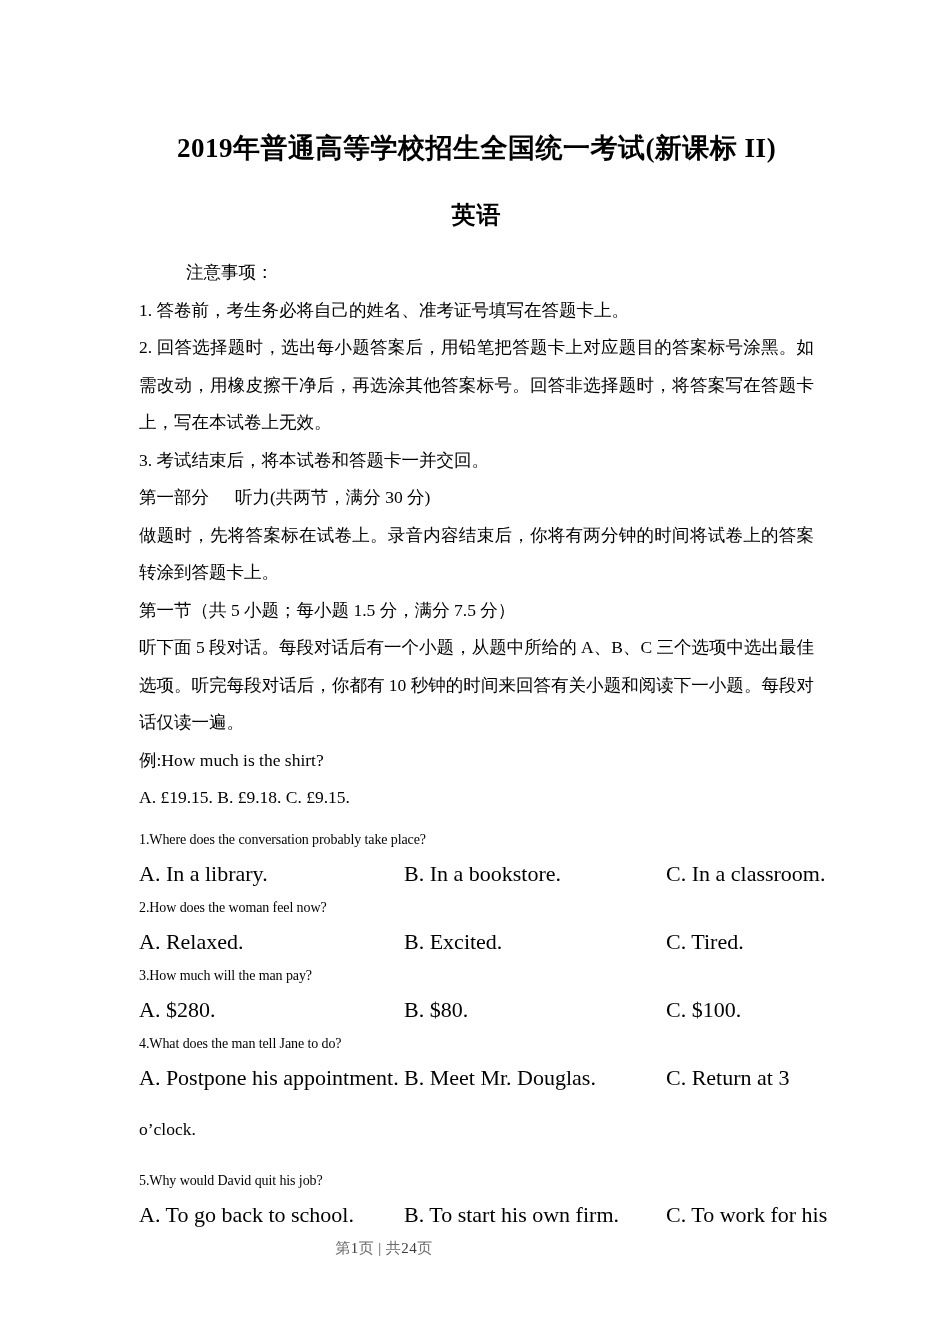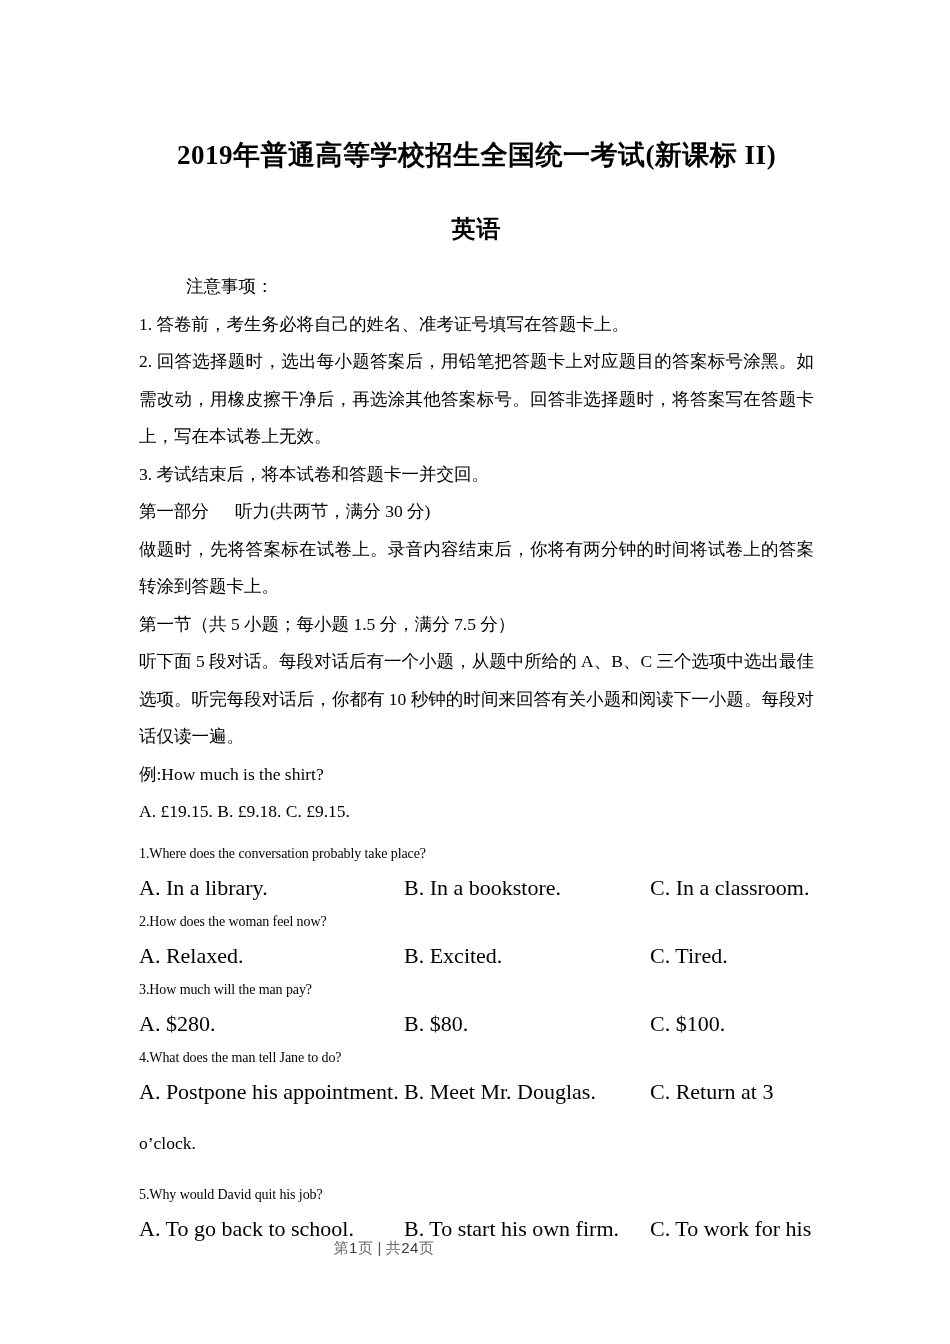--- a/index.html
+++ b/index.html
@@ -35,21 +35,21 @@
     width: 675px;
   }
 
   
   .doc-title {
     text-align: center;
     font-family: "Liberation Serif", "DejaVu Serif", serif;
     font-size: 27px;
     line-height: 34px;
     letter-spacing: 0.5px;
-    margin: 16px;
+    margin: 9px;
     padding-top: 122px;
     white-space: nowrap;
   }
   .doc-subtitle {
     text-align: center;
     font-family: Liberation Serif, serif;
     font-size: 24px;
     line-height: 30px;
     margin: 0;
     padding-top: 26px;
@@ -103,36 +103,36 @@
     font-size: 22px;
     font-family: "Liberation Serif", "DejaVu Serif", serif;
   }
   .opt {
     position: absolute;
     top: 0;
     white-space: nowrap;
   }
   .opt-a { left: 0px; }
   .opt-b { left: 265px; }
-  .opt-c { left: 511px; font-family: Liberation Serif, serif; }
+  .opt-c { left: 527px; font-family: Liberation Serif, serif; }
   .opt-cont {
     font-family: "Liberation Serif", "DejaVu Serif", serif;
     font-size: 17.5px;
     line-height: 34px;
     white-space: nowrap;
   }
 
   
   .footer {
     position: absolute;
     left: 0;
     top: 1239px;
     width: 768px;
     text-align: center;
-    font-family: Liberation Sans, sans-serif;
+    font-family: Liberation Serif, serif;
     font-size: 15px;
     color: #6b6b6b;
     letter-spacing: 0.5px;
   }
   .footer .sep {
     color: #555;
     padding: 0 4px;
   }
   .footer .num {
     color: #3a3a3a;

